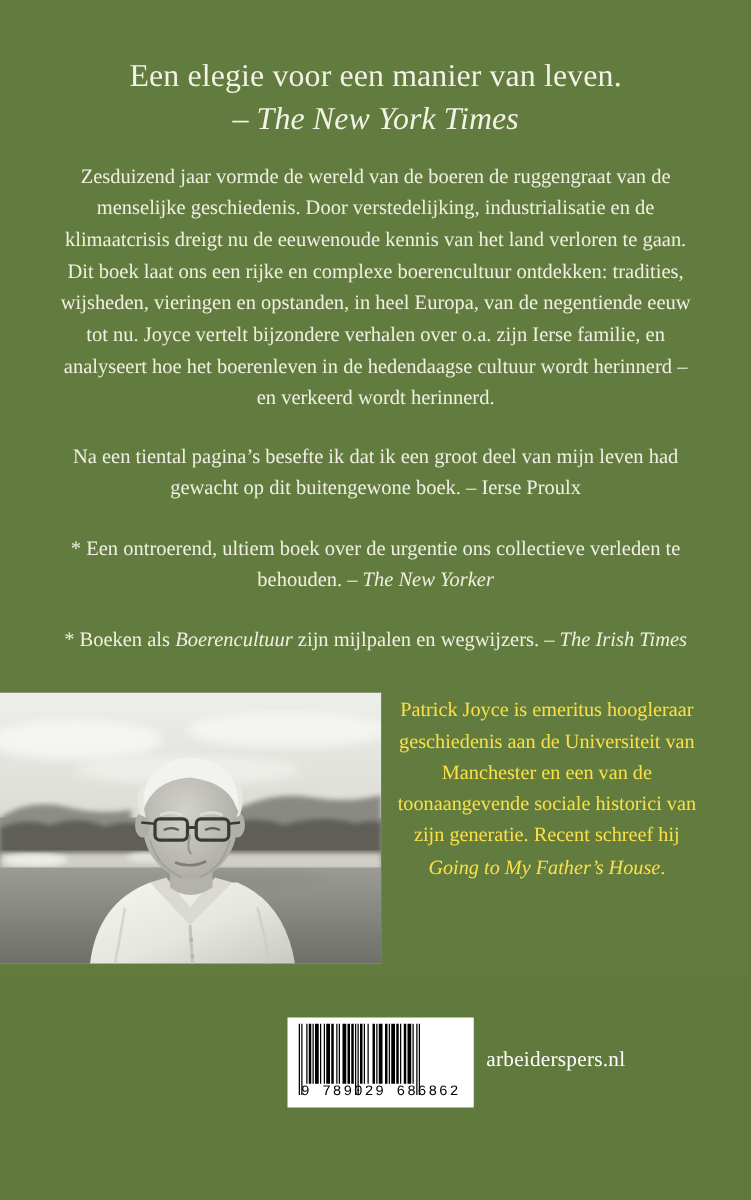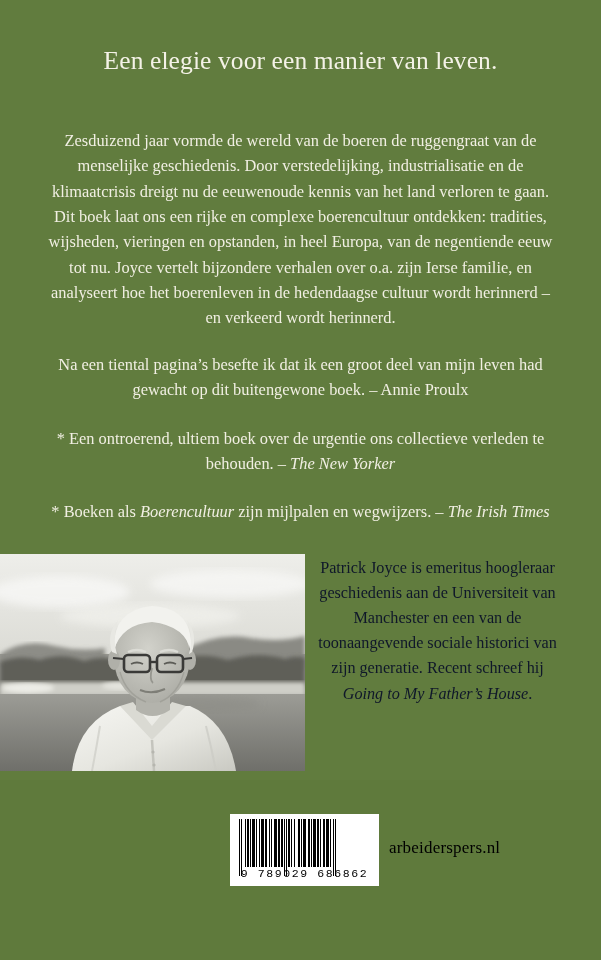--- a/index.html
+++ b/index.html
@@ -82,21 +82,21 @@
 
   
   .bio {
     position: absolute;
     left: 318px;
     top: 556px;
     width: 239px;
     text-align: center;
     font-size: 16.2px;
     line-height: 1.55;
-    color: #0f172a;
+    color: #fde047;
   }
   .bio i { font-style: italic; }
 
   
   .barcode {
     position: absolute;
     left: 230px;
     top: 814px;
     width: 149px;
     height: 72px;
@@ -131,37 +131,38 @@
     letter-spacing: 1.6px;
     white-space: nowrap;
   }
 
   
   .publisher-url {
     position: absolute;
     left: 389px;
     top: 838px;
     font-size: 17px;
-    color: #000000;
+    color: #ffffff;
     letter-spacing: 0.2px;
   }
 </style>
 </head>
 <body>
 
 <div class="cover">
 
   <div class="headline">
     <span>Een elegie voor een manier van leven.</span>
+    <span class="src">– The New York Times</span>
   </div>
 
   <div class="blurb">Zesduizend jaar vormde de wereld van de boeren de ruggengraat van de menselijke geschiedenis. Door verstedelijking, industrialisatie en de klimaatcrisis dreigt nu de eeuwenoude kennis van het land verloren te gaan. Dit boek laat ons een rijke en complexe boerencultuur ontdekken: tradities, wijsheden, vieringen en opstanden, in heel Europa, van de negentiende eeuw tot nu. Joyce vertelt bijzondere verhalen over o.a. zijn Ierse familie, en analyseert hoe het boerenleven in de hedendaagse cultuur wordt herinnerd – en verkeerd wordt herinnerd.</div>
 
   <div class="quotes">
-    <p class="quote"><span>Na een tiental pagina’s besefte ik dat ik een groot deel van mijn leven had gewacht op dit buitengewone boek. – Annie Proulx</span></p>
+    <p class="quote"><span>Na een tiental pagina’s besefte ik dat ik een groot deel van mijn leven had gewacht op dit buitengewone boek. – Ierse Proulx</span></p>
     <p class="quote"><span>*</span> <span>Een ontroerend, ultiem boek over de urgentie ons collectieve verleden te behouden. – </span><i>The New Yorker</i></p>
     <p class="quote"><span>*</span> <span>Boeken als </span><i>Boerencultuur</i><span> zijn mijlpalen en wegwijzers. – </span><i>The Irish Times</i></p>
   </div>
 
   <div class="author-photo">
     <svg viewBox="0 0 305 217" preserveAspectRatio="xMidYMid slice">
       <defs>
         <linearGradient id="sky" x1="0" y1="0" x2="0" y2="1">
           <stop offset="0%" stop-color="#eeeeea"></stop>
           <stop offset="100%" stop-color="#dcdcd6"></stop>

